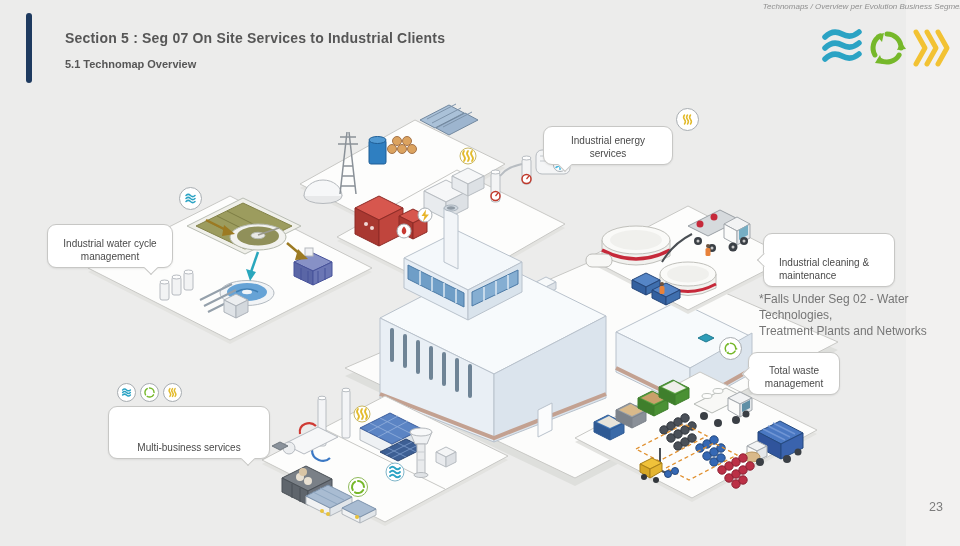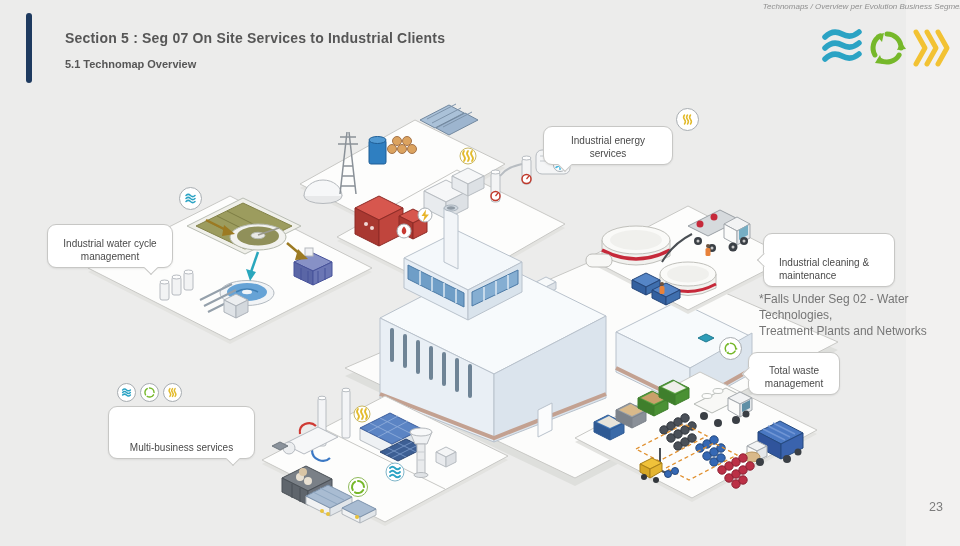--- a/index.html
+++ b/index.html
@@ -19,21 +19,21 @@
            font-size:10px;color:#4a4a4a;line-height:1.3;box-shadow:0 1px 2px rgba(0,0,0,.08);
            padding:4px 9px;box-sizing:border-box;z-index:3;}
   .callout::after{content:"";position:absolute;width:9px;height:9px;background:#fff;transform:rotate(45deg);}
   .tail-br::after{bottom:-5.5px;right:16px;border-right:1px solid #c7c7c5;border-bottom:1px solid #c7c7c5;}
   .tail-bl::after{bottom:-5.5px;left:16px;border-right:1px solid #c7c7c5;border-bottom:1px solid #c7c7c5;}
   .tail-l::after{left:-5.5px;top:50%;margin-top:-5px;border-left:1px solid #c7c7c5;border-bottom:1px solid #c7c7c5;}
   .co-water{left:47px;top:188px;width:126px;height:44px;margin-top:36px;}
   .co-energy{left:543px;top:126px;width:130px;height:39px;}
   .co-cleaning{left:763px;top:233px;width:132px;height:54px;justify-content:flex-start;text-align:left;padding-left:15px;}
   .co-waste{left:748px;top:352px;width:92px;height:43px;}
-  .co-multi{left:108px;top:406px;width:147px;height:53px;}
+  .co-multi{left:108px;top:406px;width:162px;height:53px;}
   .footnote{position:absolute;left:759px;top:291px;width:170px;font-size:12px;color:#767676;line-height:1.35;z-index:3;}
   .badge{position:absolute;background:#fff;border:1px solid #a8adb1;border-radius:50%;
          display:flex;align-items:center;justify-content:center;z-index:3;box-sizing:border-box;}
   .bd22{width:23px;height:23px;}
   .bd18{width:19px;height:19px;}
   .bd-water1{left:179px;top:187px;}
   .bd-energy1{left:676px;top:108px;}
   .bd-waste1{left:719px;top:337px;}
   .bd-multi-row{position:absolute;left:117px;top:383px;display:flex;gap:4px;z-index:3;}
   .bd-multi-row .badge{position:static;}

